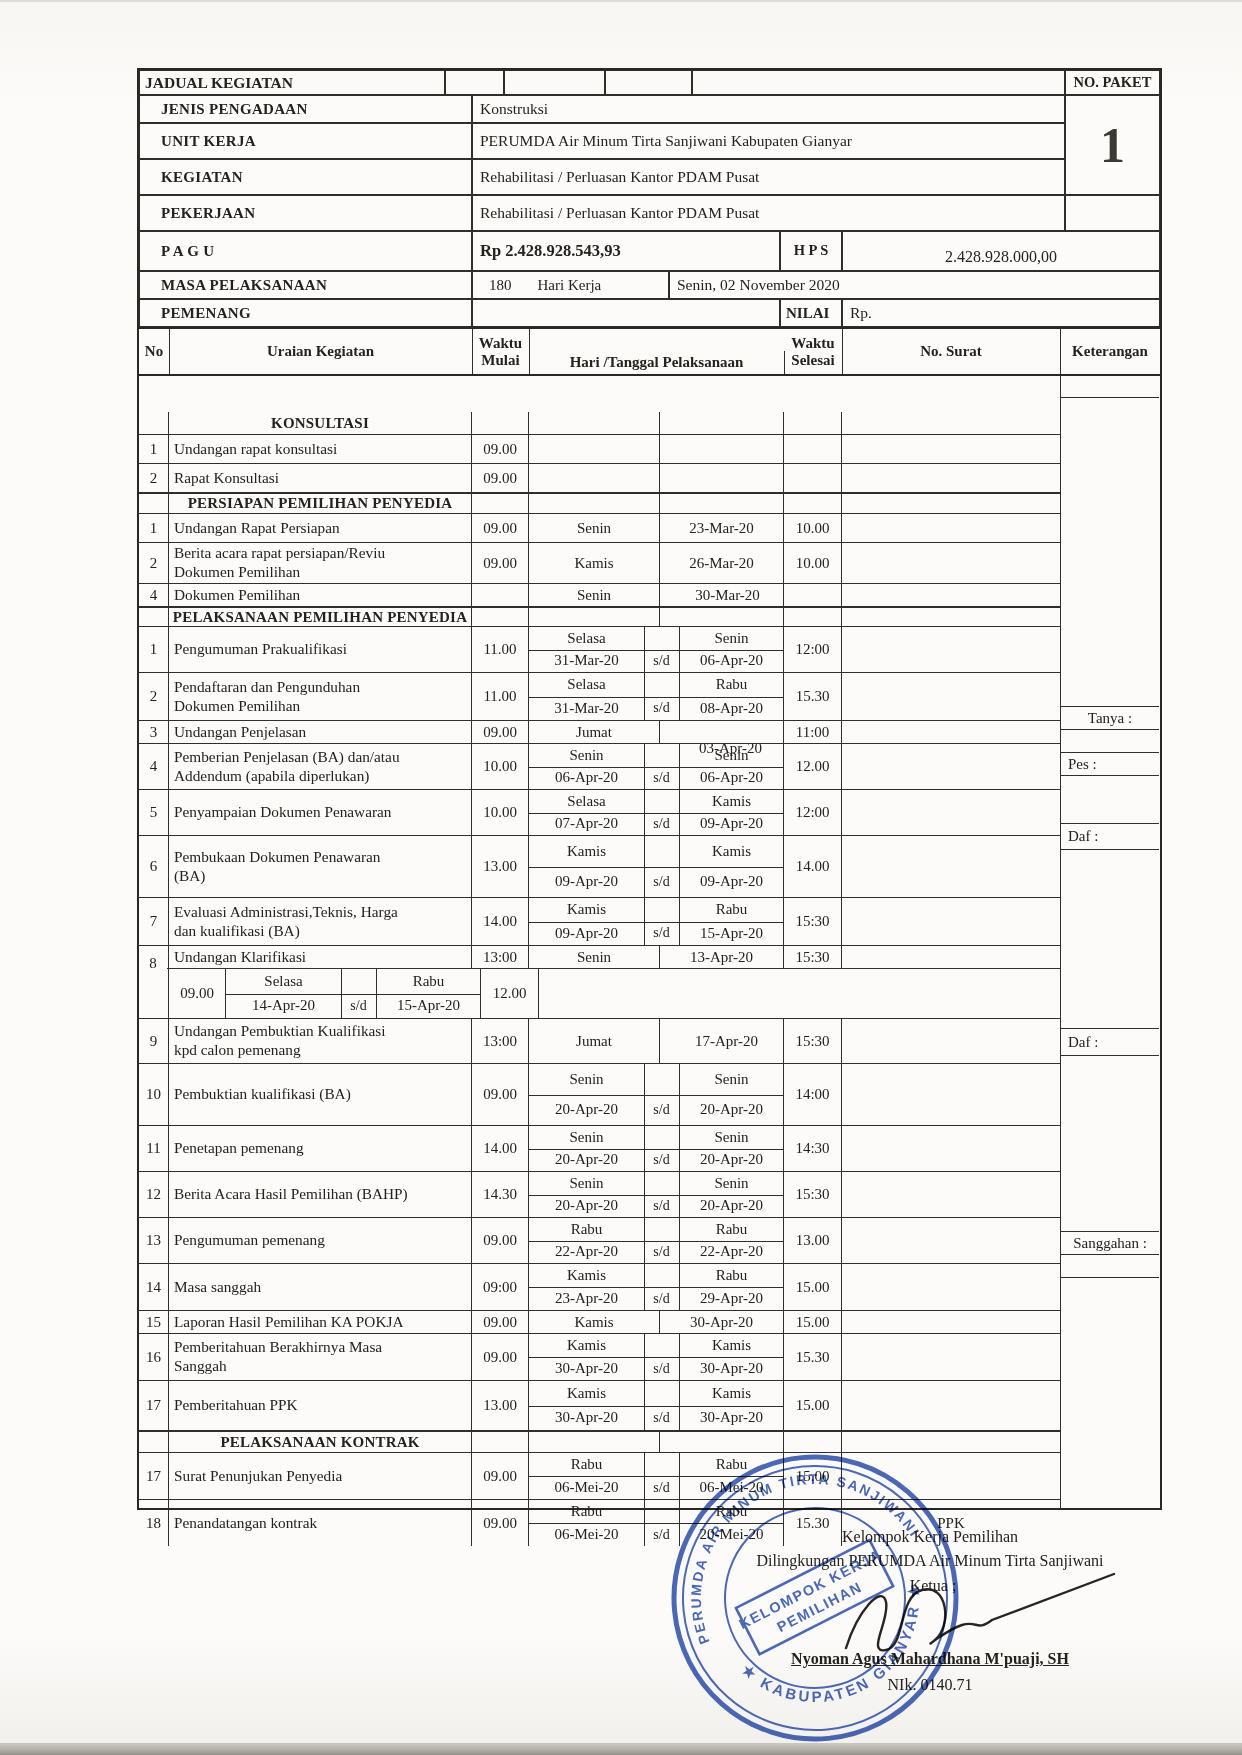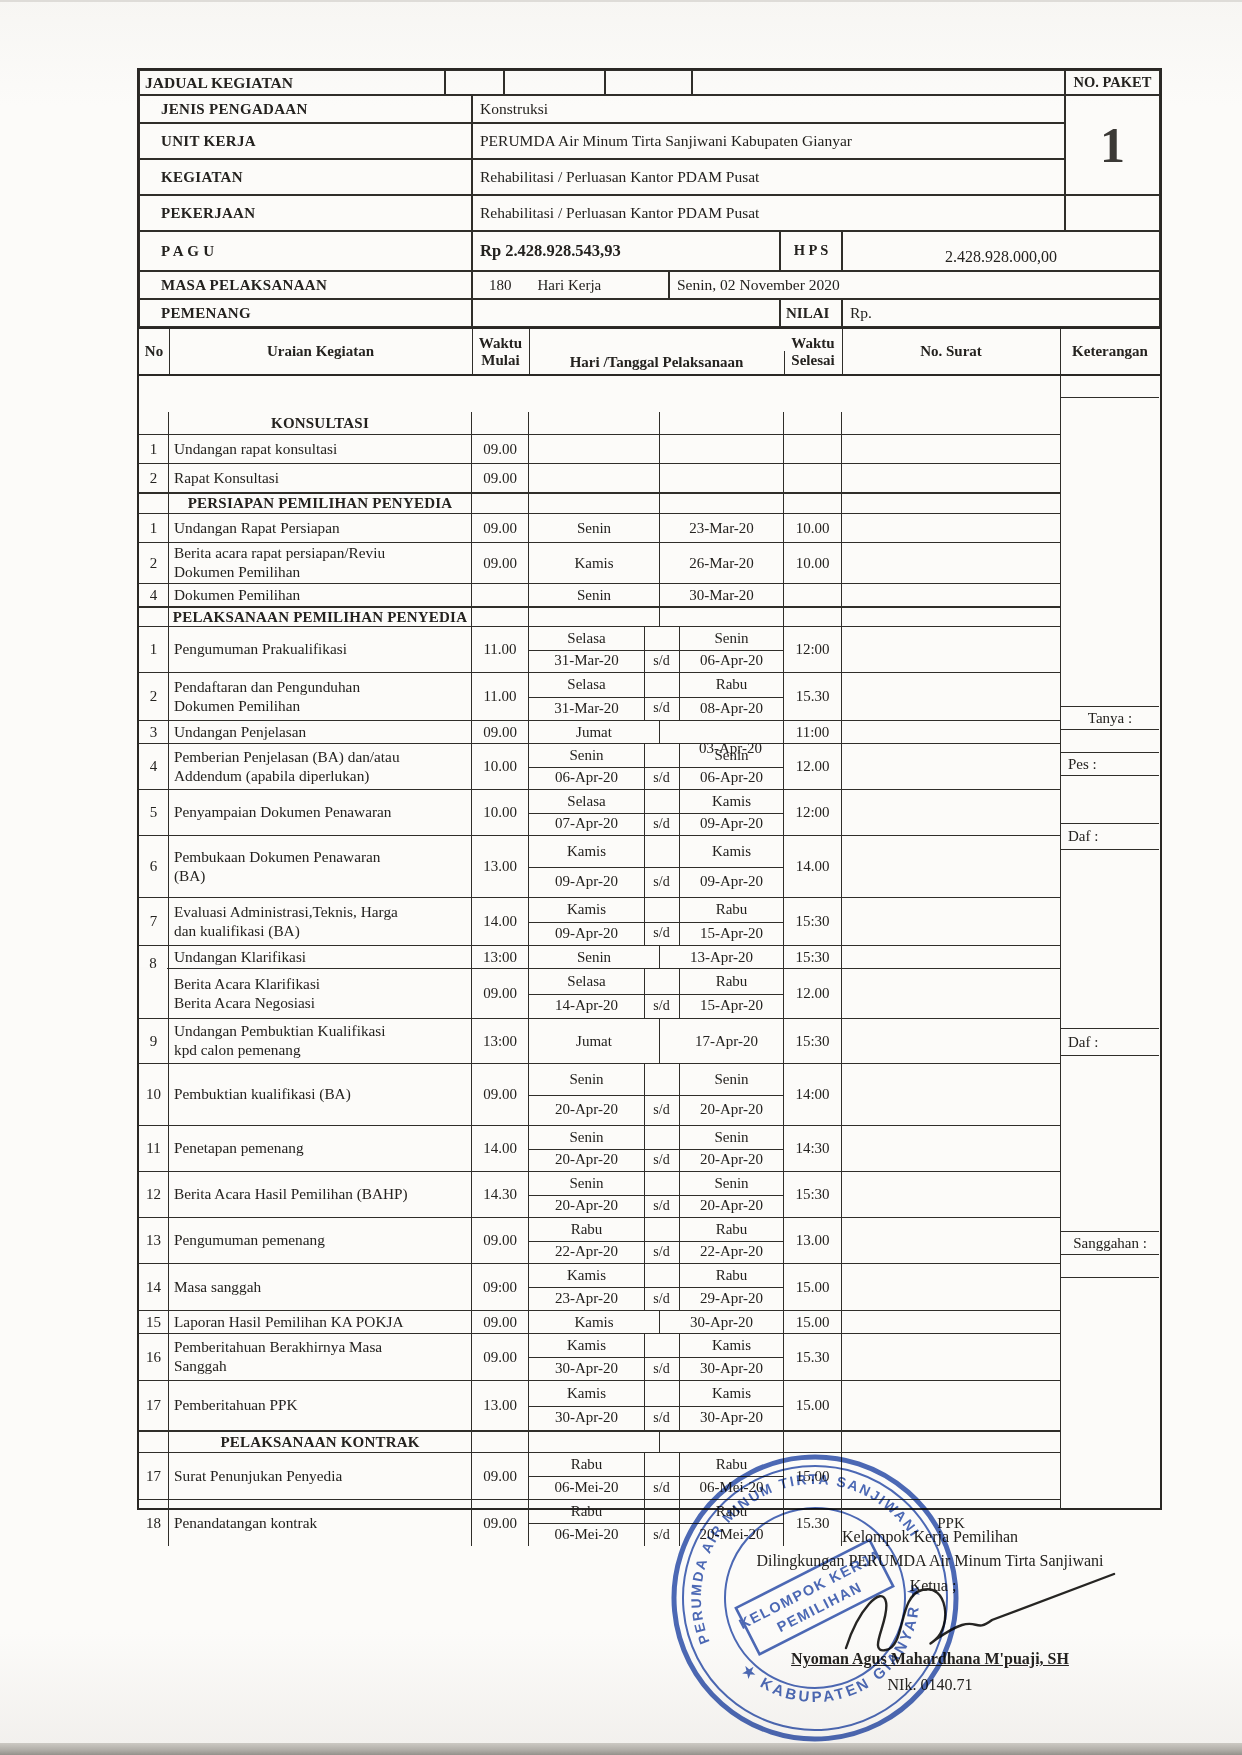--- a/index.html
+++ b/index.html
@@ -215,21 +215,21 @@
             </div>
             <div class="rc" style="width: 303px;">
               <div class="uraian-lines">
                 <div>Dokumen Pemilihan</div>
               </div>
             </div>
             <div class="rc center" style="width: 57px;"></div>
             <div class="rc" style="width: 255px; position: relative;">
               <div class="vline" style="left: 130px;"></div>
               <div class="hcellpart" style="left: 0px; width: 130px; top: 0px; height: 100%;">Senin</div>
-              <div class="hcellpart" style="left: 130px; width: 125px; top: 0px; height: 100%;">30-Mar-20</div>
+              <div class="hcellpart" style="left: 136px; width: 125px; top: 0px; height: 100%;">30-Mar-20</div>
             </div>
             <div class="rc center" style="width: 58px;"></div>
             <div class="rc center" style="width: 218px; border-right: none;"></div>
           </div>
           <div class="row thk" style="height: 20px;">
             <div class="rc center" style="width: 30px;"></div>
             <div class="rc" style="width: 303px;">
               <div class="section-title">PELAKSANAAN PEMILIHAN PENYEDIA</div>
             </div>
             <div class="rc center" style="width: 57px;"></div>
@@ -444,26 +444,20 @@
             </div>
             <div class="rc center" style="width: 58px;">
               <span>15:30</span>
             </div>
             <div class="rc center" style="width: 218px; border-right: none;"></div>
           </div>
           <div class="row" style="height: 50px;">
             <div class="rc center" style="width: 30px; position: relative;">
               <div style="position: absolute; top: -2.4px; left: 0px; width: 28px; height: 3px; background: rgb(251, 250, 248);"></div>
               <span style="position: absolute; top: -14px; left: 0px; width: 28px; text-align: center;">8</span>
-            </div>
-            <div class="rc" style="width: 303px;">
-              <div class="uraian-lines">
-                <div>Berita Acara Klarifikasi</div>
-                <div>Berita Acara Negosiasi</div>
-              </div>
             </div>
             <div class="rc center" style="width: 57px;">
               <span>09.00</span>
             </div>
             <div class="rc" style="width: 255px; position: relative;">
               <div class="vline" style="left: 115px;"></div>
               <div class="vline" style="left: 150px;"></div>
               <div class="hline" style="top: 50%;"></div>
               <div class="hcellpart" style="left: 0px; width: 115px; top: 0px; height: 50%;">Selasa</div>
               <div class="hcellpart" style="left: 150px; width: 105px; top: 0px; height: 50%;">Rabu</div>

